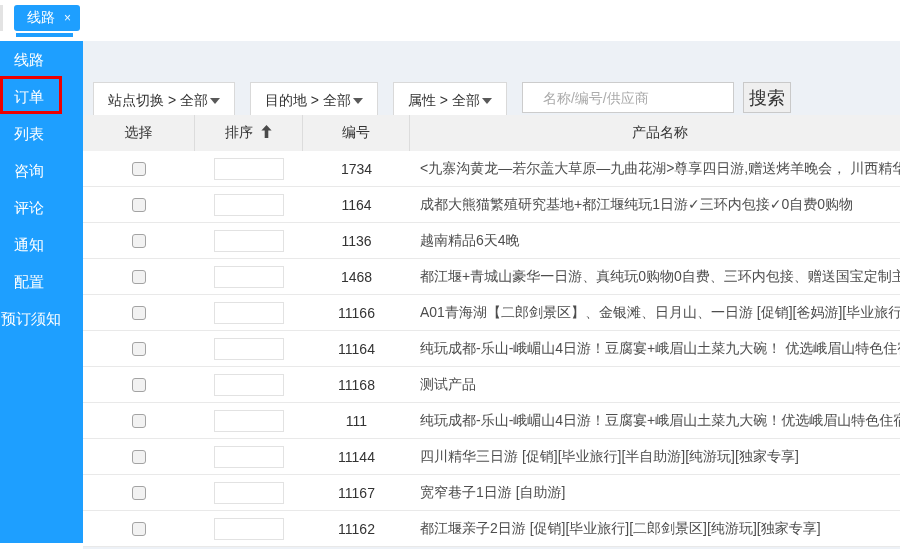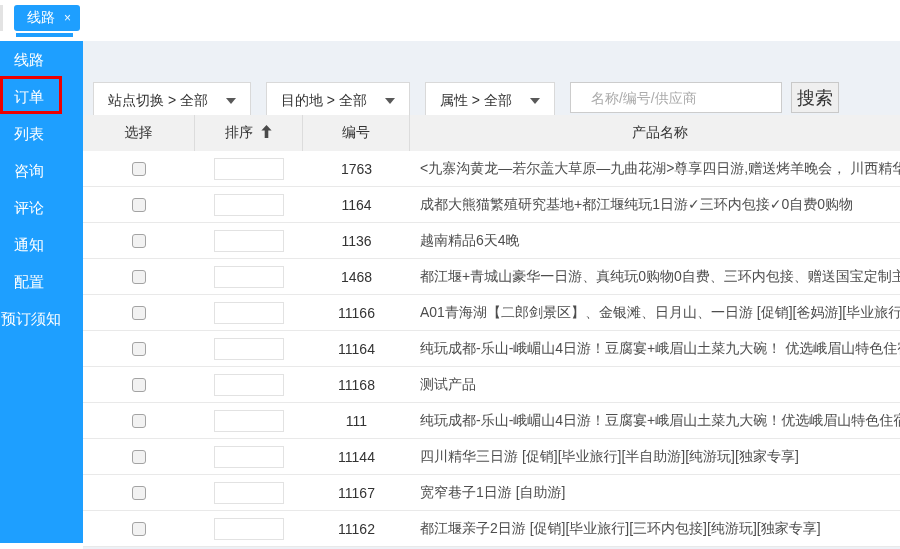--- a/index.html
+++ b/index.html
@@ -25,21 +25,21 @@
   .red-box { position:absolute; left:0; top:76px; width:62px; height:38px;
     border:3px solid #ED0000; pointer-events:none; }
 
   .content { flex:1; position:relative; background:#EDF1F6; overflow:hidden; }
 
   
   .filterbar { position:absolute; left:10px; top:41px; right:0; height:31px;
     display:flex; align-items:stretch; }
   .filter-btn { height:31px; background:#fff; border:1px solid #D9D9D9; font-size:14px;
     color:#333; display:inline-flex; align-items:center; padding:18px 14px; margin-right:15px;
-    gap:18px; cursor:pointer; font-family:inherit; }
+    gap:2px; cursor:pointer; font-family:inherit; }
   .caret { width:0; height:0; border-left:5px solid transparent; border-right:5px solid transparent;
     border-top:6px solid #595959; display:inline-block; }
   .search-input { width:212px; height:31px; border:1px solid #CCCCCC; background:#fff;
     padding:0 20px; font-size:14px; color:#333; margin-right:9px; outline:none; font-family:inherit; }
   .search-input::placeholder { color:#ABABAB; }
   .search-btn { width:48px; height:31px; background:#EFEFEF; border:1px solid #C9C9C9;
     font-size:18px; color:#333; cursor:pointer; font-family:inherit; }
 
   
   .table { position:absolute; left:0; top:74px; right:0; }
@@ -144,21 +144,21 @@
           </div>
         </div>
         <div id="rows">
             <div class="tr">
     <div class="td-center">
       <input type="checkbox" class="cb" style="">
     </div>
     <div>
       <input type="text" class="sort-input" style="">
     </div>
-    <div class="c-id">1763</div>
+    <div class="c-id">1734</div>
     <div class="c-name">&lt;九寨沟黄龙—若尔盖大草原—九曲花湖&gt;尊享四日游,赠送烤羊晚会， 川西精华景点一网打尽</div>
   </div>
             <div class="tr">
     <div class="td-center">
       <input type="checkbox" class="cb" style="">
     </div>
     <div>
       <input type="text" class="sort-input" style="">
     </div>
     <div class="c-id">1164</div>
@@ -245,21 +245,21 @@
     <div class="c-name">宽窄巷子1日游  [自助游]</div>
   </div>
             <div class="tr">
     <div class="td-center">
       <input type="checkbox" class="cb" style="">
     </div>
     <div>
       <input type="text" class="sort-input" style="">
     </div>
     <div class="c-id">11162</div>
-    <div class="c-name">都江堰亲子2日游  [促销][毕业旅行][三环内包接][纯游玩][独家专享]</div>
+    <div class="c-name">都江堰亲子2日游  [促销][毕业旅行][二郎剑景区][纯游玩][独家专享]</div>
   </div>
           </div>
       </div>
 
     </div>
   </div>
 
   <div class="red-box"></div>
 </div>
 

